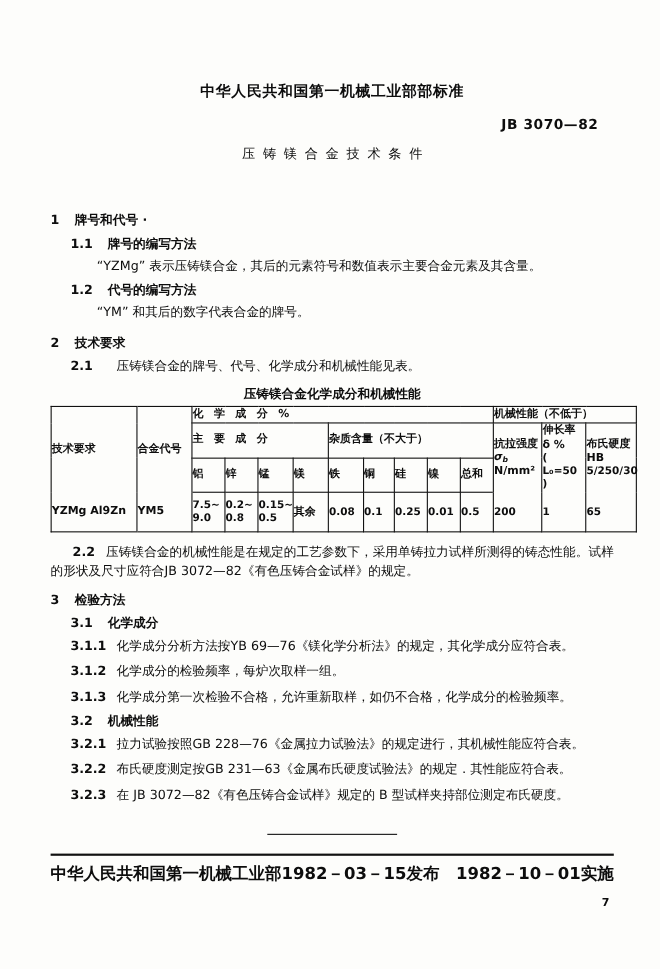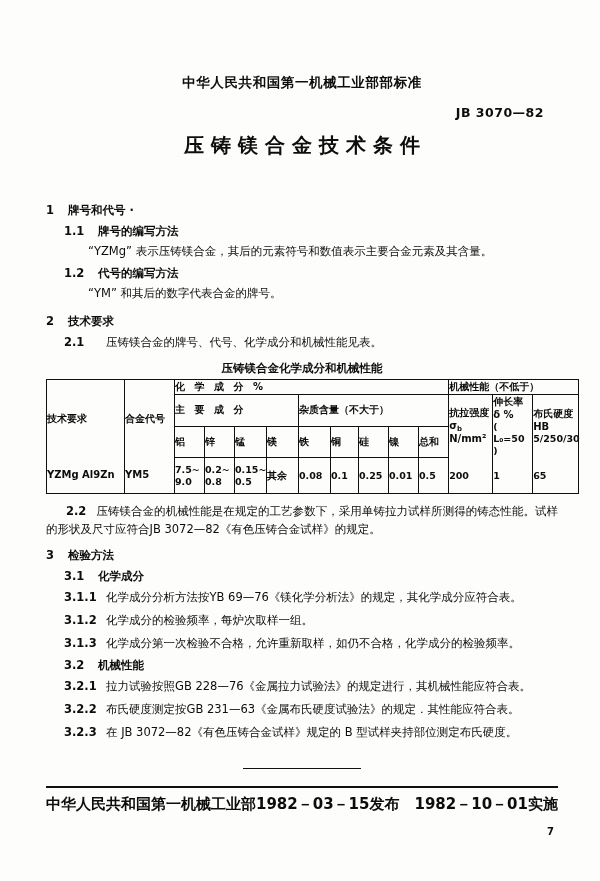--- a/index.html
+++ b/index.html
@@ -41,22 +41,22 @@
     margin-top: 13px;
     text-align: right;
     font-size: 12.5px;
     font-weight: bold;
     letter-spacing: 0.5px;
     padding-right: 14px;
   }
   .doc-title {
     margin-top: 12px;
     text-align: center;
-    font-size: 20px;
-    font-weight: bold;
+    font-size: 12px;
+    font-weight: normal;
     letter-spacing: 7px;
     padding-left: 7px;
   }
 
   
   .body-wrap { margin-top: 44px; }
 
   .sec-h1 {
     font-size: 11.5px;
     font-weight: bold;
@@ -94,21 +94,21 @@
     margin: 5px 0 0 0;
     line-height: 1.55;
     text-align: justify;
     text-indent: 20px;
   }
   .para-block .num {
     font-weight: bold;
     margin-right: 10px;
   }
   sub { font-size: 0.7em; vertical-align: -0.28em; }
-  .it { }
+  .it { font-style: italic; }
 
   
   .tbl-caption {
     text-align: center;
     font-size: 11.5px;
     font-weight: bold;
     margin-top: 9px;
     margin-bottom: 3px;
   }
   table.spec {

